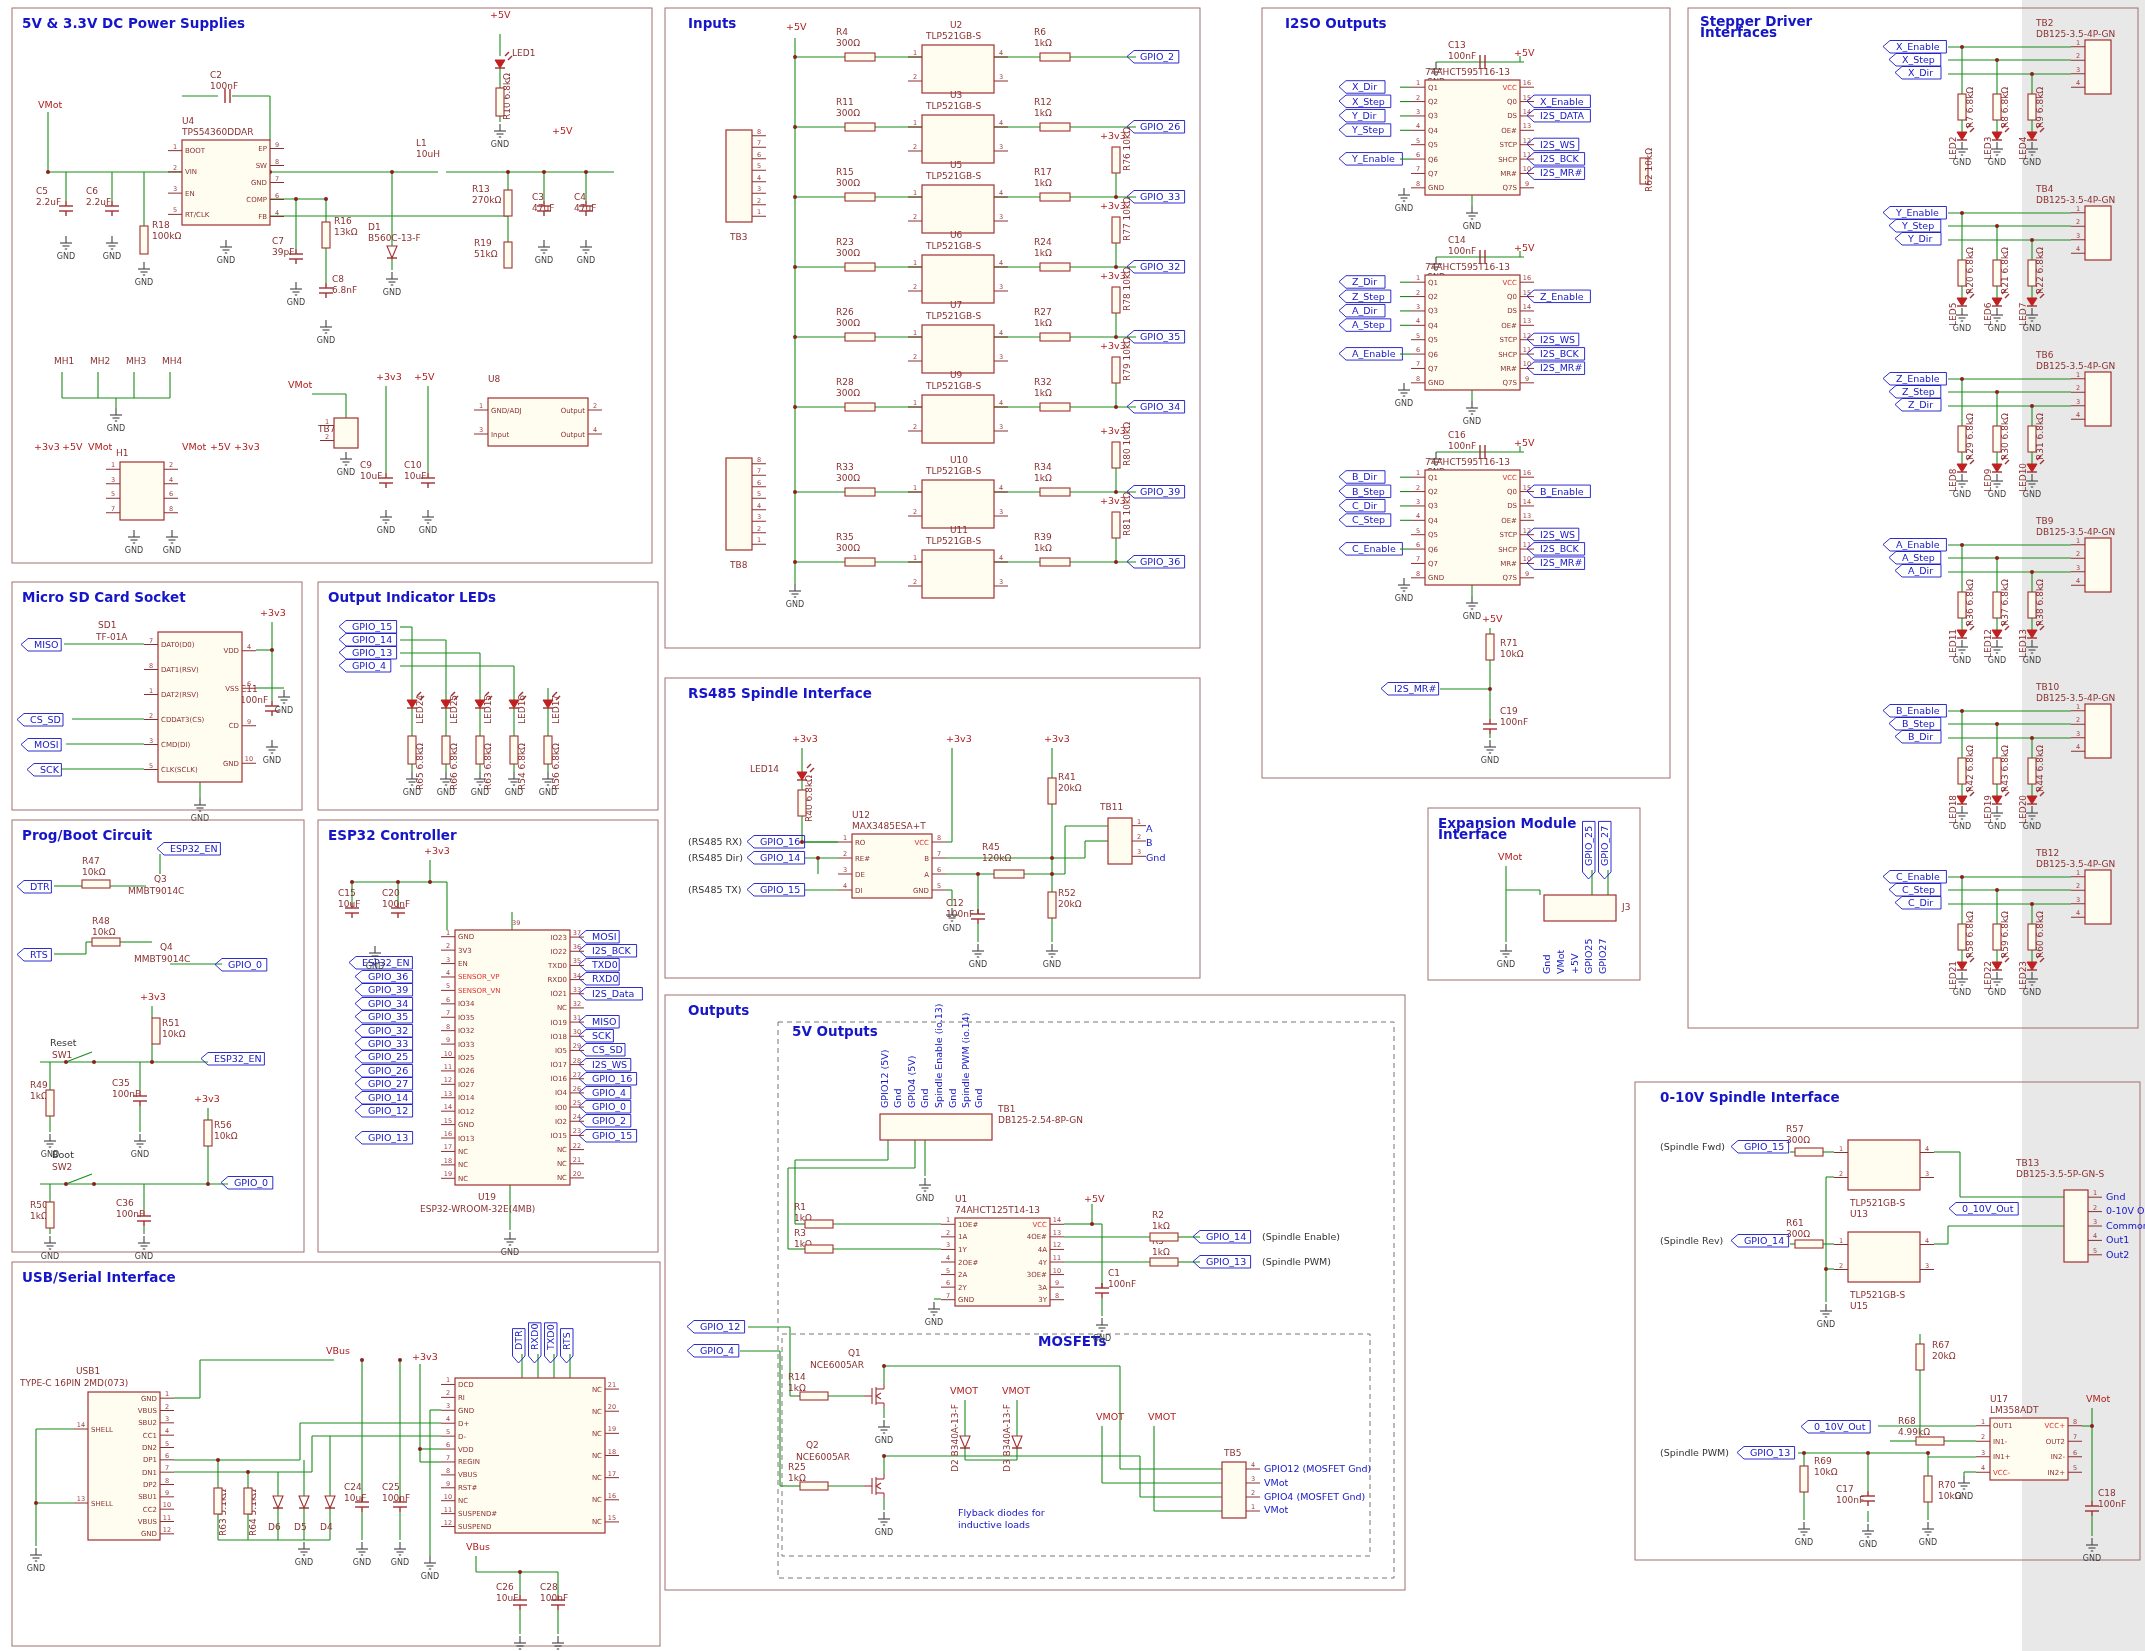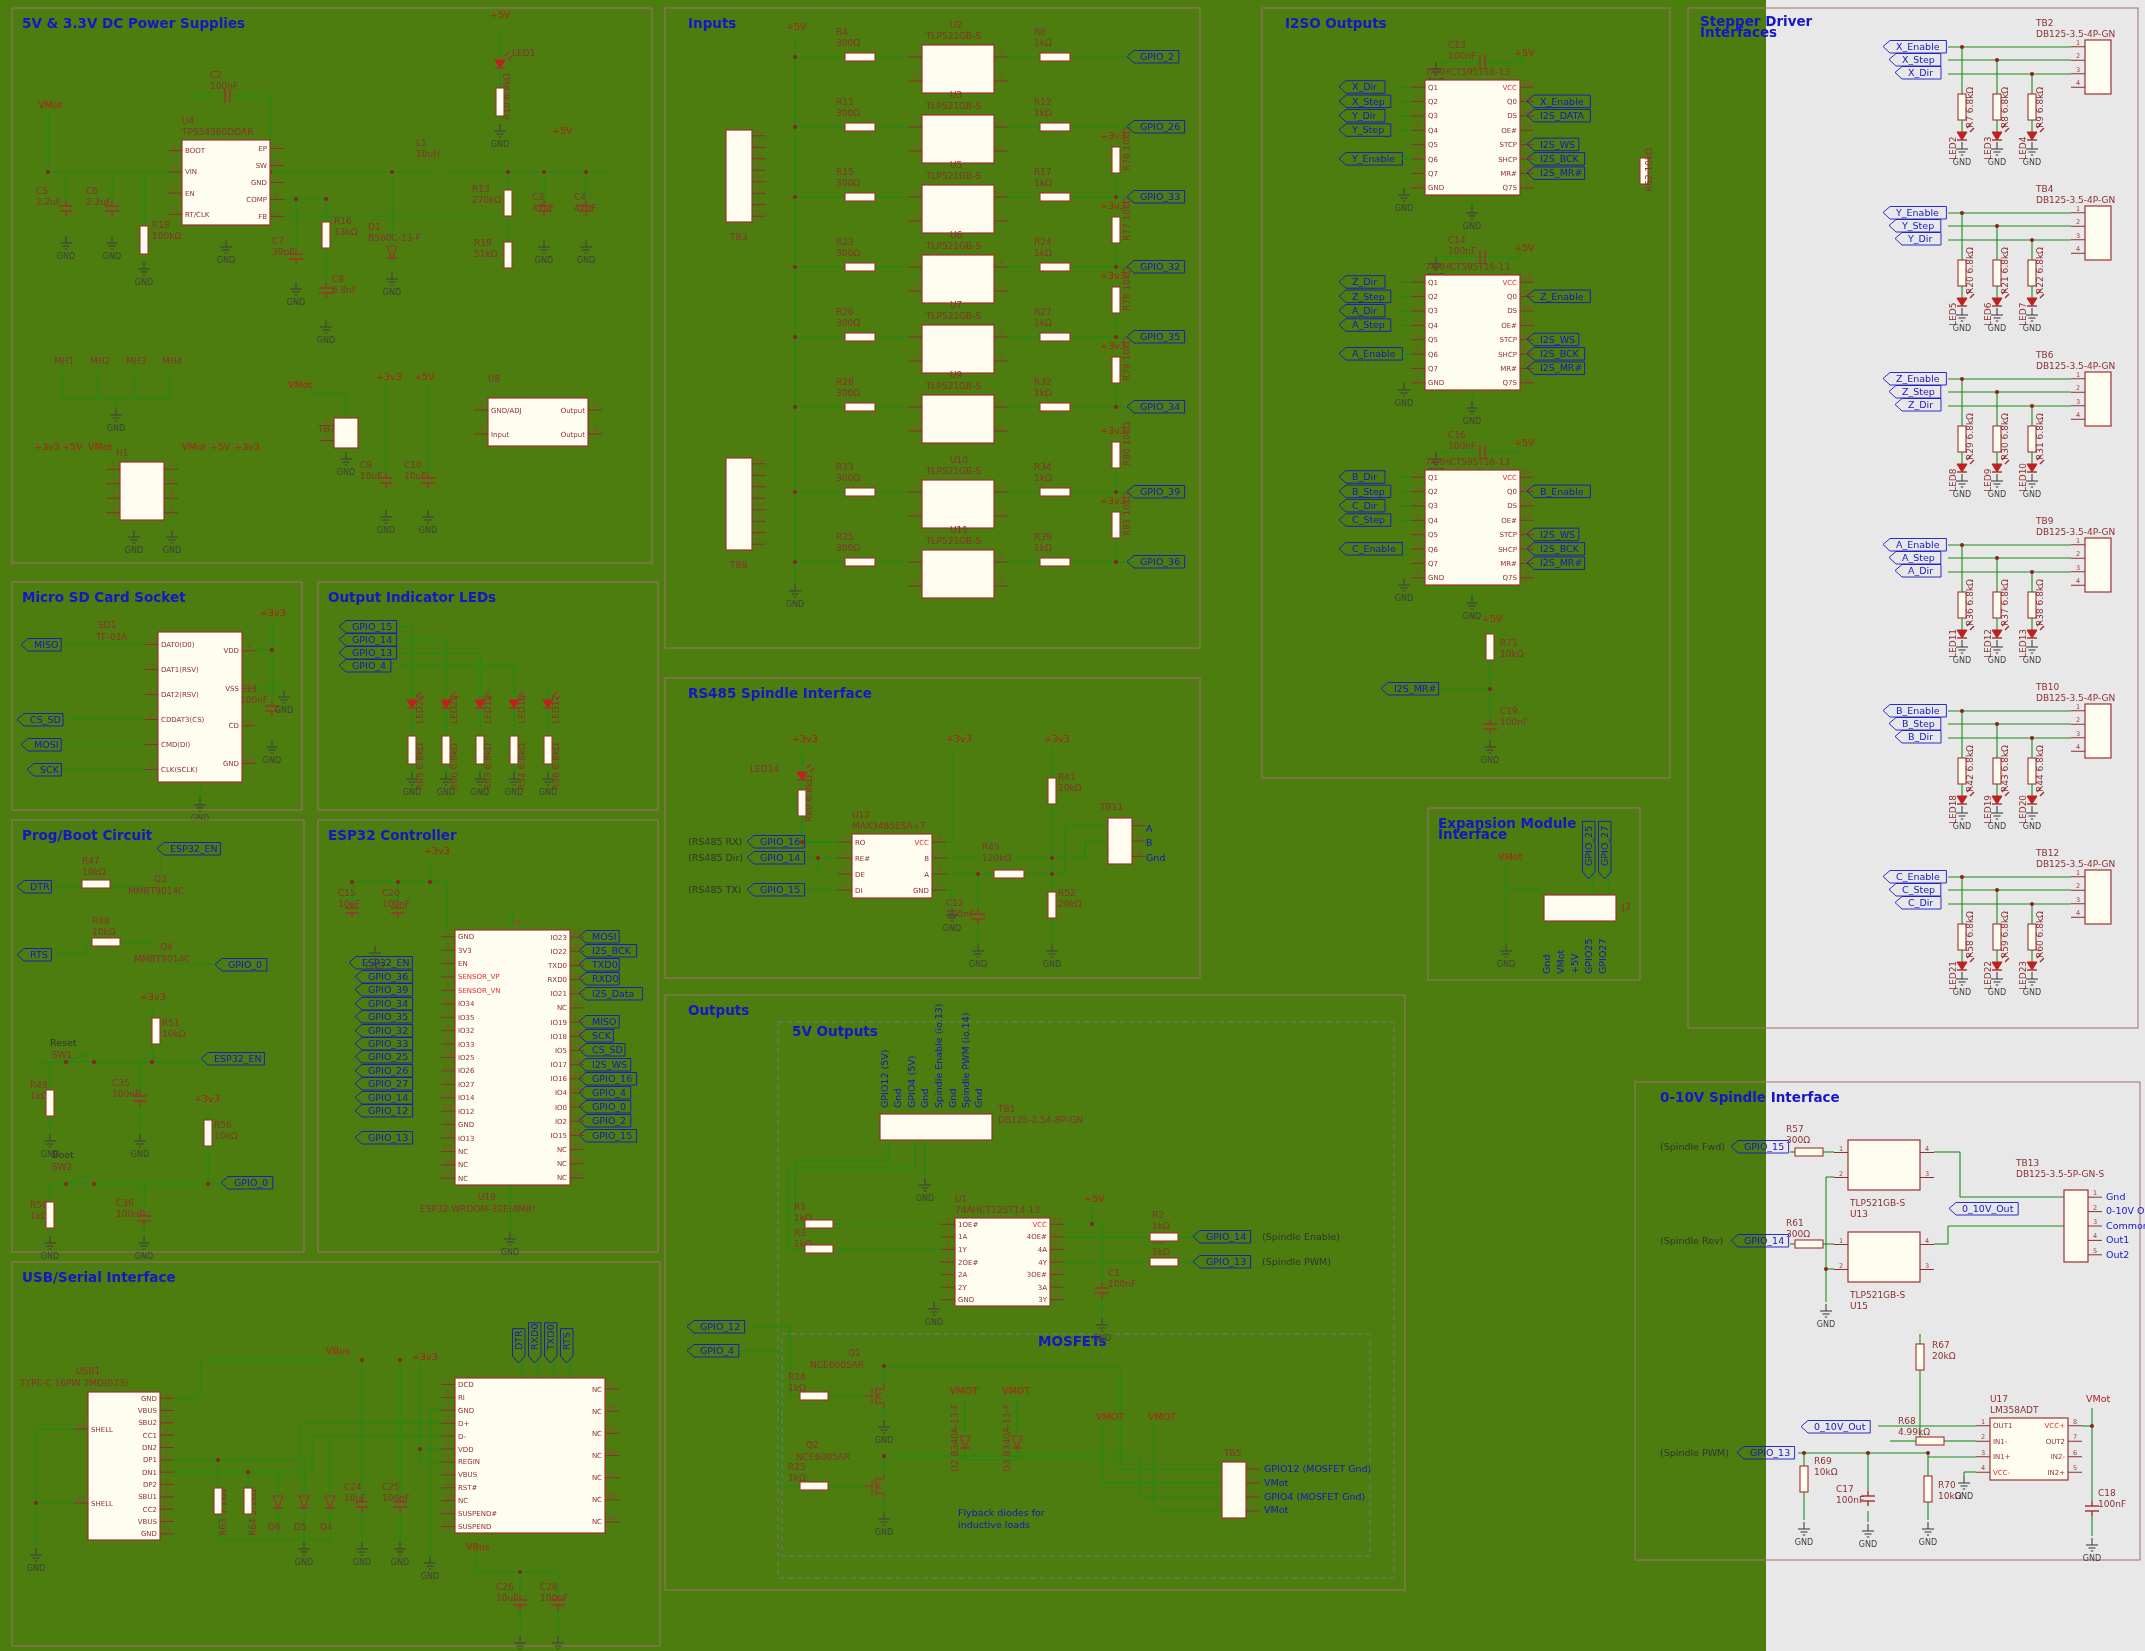--- a/index.html
+++ b/index.html
@@ -1,16 +1,16 @@
 <!DOCTYPE html>
 <html><head>
 <meta charset="utf-8">
 <style>
   html,body{margin:0;padding:0;background:#e8e8e8;}
-  #wrap{position:relative;width:1766px;height:1651px;background:#4d7c0f;text-align:right;}
+  #wrap{position:relative;width:2022px;height:1651px;background:#ffffff;text-align:right;}
   svg{display:block;}
   .t{font-family:"DejaVu Sans",sans-serif;}
   .title{fill:#1616c8;font-weight:bold;font-size:13.5px;}
   .net{fill:#1616c8;font-size:9.5px;}
   .plain{fill:#333333;font-size:9.5px;}
   .pwr{fill:#b02020;font-size:9.5px;}
   .ref{fill:#8b3030;font-size:9px;}
   .val{fill:#8b3030;font-size:9px;}
   .pin{fill:#8b3030;font-size:7px;}
   .pinred{fill:#e03030;font-size:7px;}

